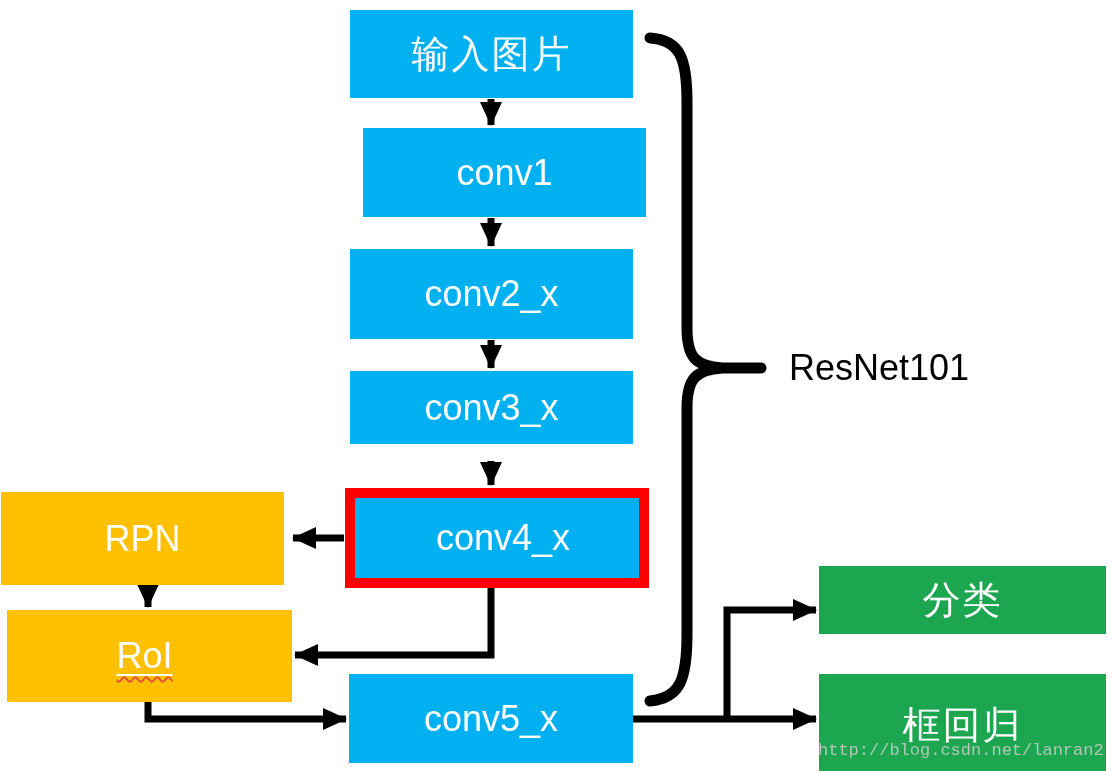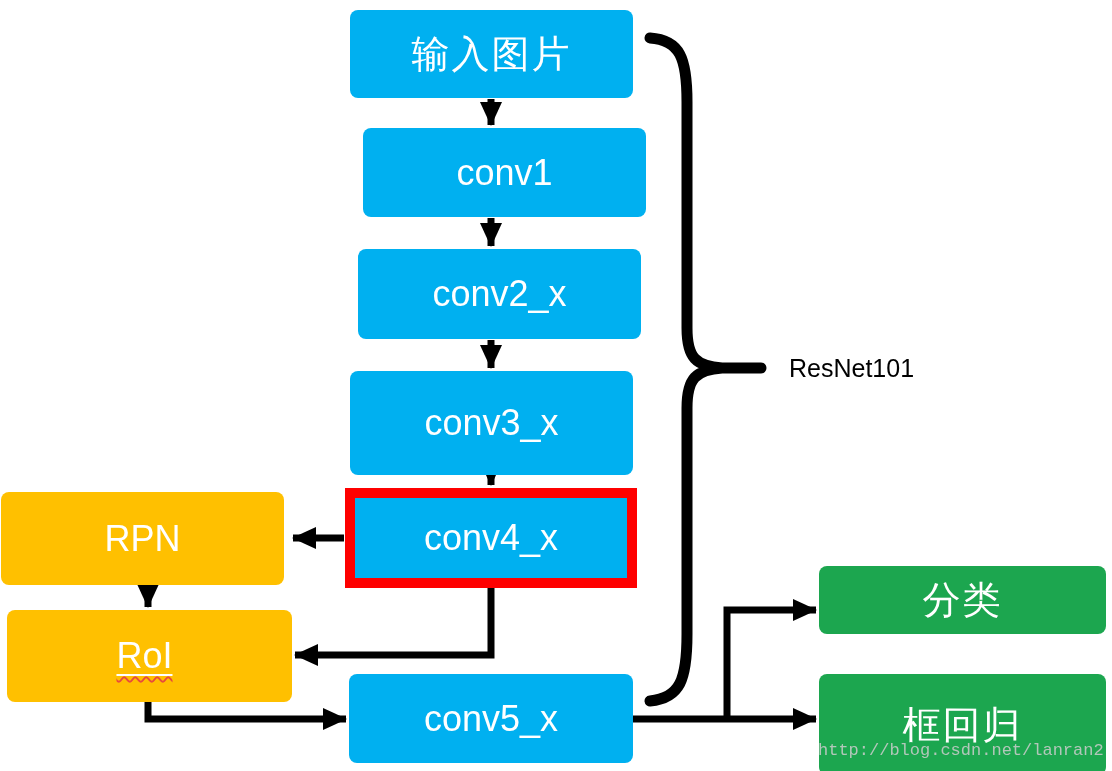--- a/index.html
+++ b/index.html
@@ -18,21 +18,20 @@
   }
   .node{
     position:absolute;
     display:flex;
     align-items:center;
     justify-content:center;
     color:#ffffff;
     font-size:36px;
     line-height:1;
     white-space:nowrap;
-    border-radius:8px;
   }
   .blue  {background:var(--node_blue,#00B0F0);}
   .orange{background:var(--node_orange,#FFC000);}
   .green {background:var(--node_green,#1CA64F);}
   .cjk{font-size:38px;letter-spacing:2px;}
   .conv4-frame{
     position:absolute;
     border:10px solid var(--highlight_red,#FE0000);
     background:var(--node_blue,#00B0F0);
     display:flex;align-items:center;justify-content:center;
@@ -50,21 +49,21 @@
     text-decoration-style:solid;
     text-decoration-color:#ffffff;
     text-decoration-thickness:2px;
     text-underline-offset:6px;
     margin-top:9px;
   }
   .backbone-label{
     position:absolute;
     left:789px;top:348px;
     color:#000;
-    font-size:25px;
+    font-size:36px;
     line-height:40px;
     white-space:nowrap;
   }
   .watermark{
     position:absolute;
     left:818px;top:740px;
     font-family:"Liberation Mono","DejaVu Sans Mono",monospace;
     font-size:17px;
     line-height:22px;
     color:rgba(205,205,205,0.85);
@@ -100,29 +99,29 @@
   </svg>
 
   <div class="node blue cjk" style="left:350px;top:10px;width:283px;height:88px;">
     <span>输入图片</span>
   </div>
 
   <div class="node blue" style="left:350px;top:128px;width:283px;height:89px;margin-left:13px;">
     <span>conv1</span>
   </div>
 
-  <div class="node blue" style="left:350px;top:249px;width:283px;height:90px;margin-left:8px;">
+  <div class="node blue" style="left:350px;top:249px;width:283px;height:90px;">
     <span>conv2_x</span>
   </div>
 
-  <div class="node blue" style="left:350px;top:371px;width:283px;height:104px;text-align:right;">
+  <div class="node blue" style="left:350px;top:371px;width:283px;height:73px;text-align:right;">
     <span>conv3_x</span>
   </div>
 
-  <div class="conv4-frame" style="left:345px;top:488px;width:272px;height:80px;">
+  <div class="conv4-frame" style="left:345px;top:488px;width:272px;height:80px;padding-left:12px;">
     <span>conv4_x</span>
   </div>
 
   <div class="node blue" style="left:349px;top:674px;width:284px;height:89px;">
     <span>conv5_x</span>
   </div>
 
   <div class="node orange" style="left:1px;top:492px;width:283px;height:93px;align-items:center;">
     <span>RPN</span>
   </div>

